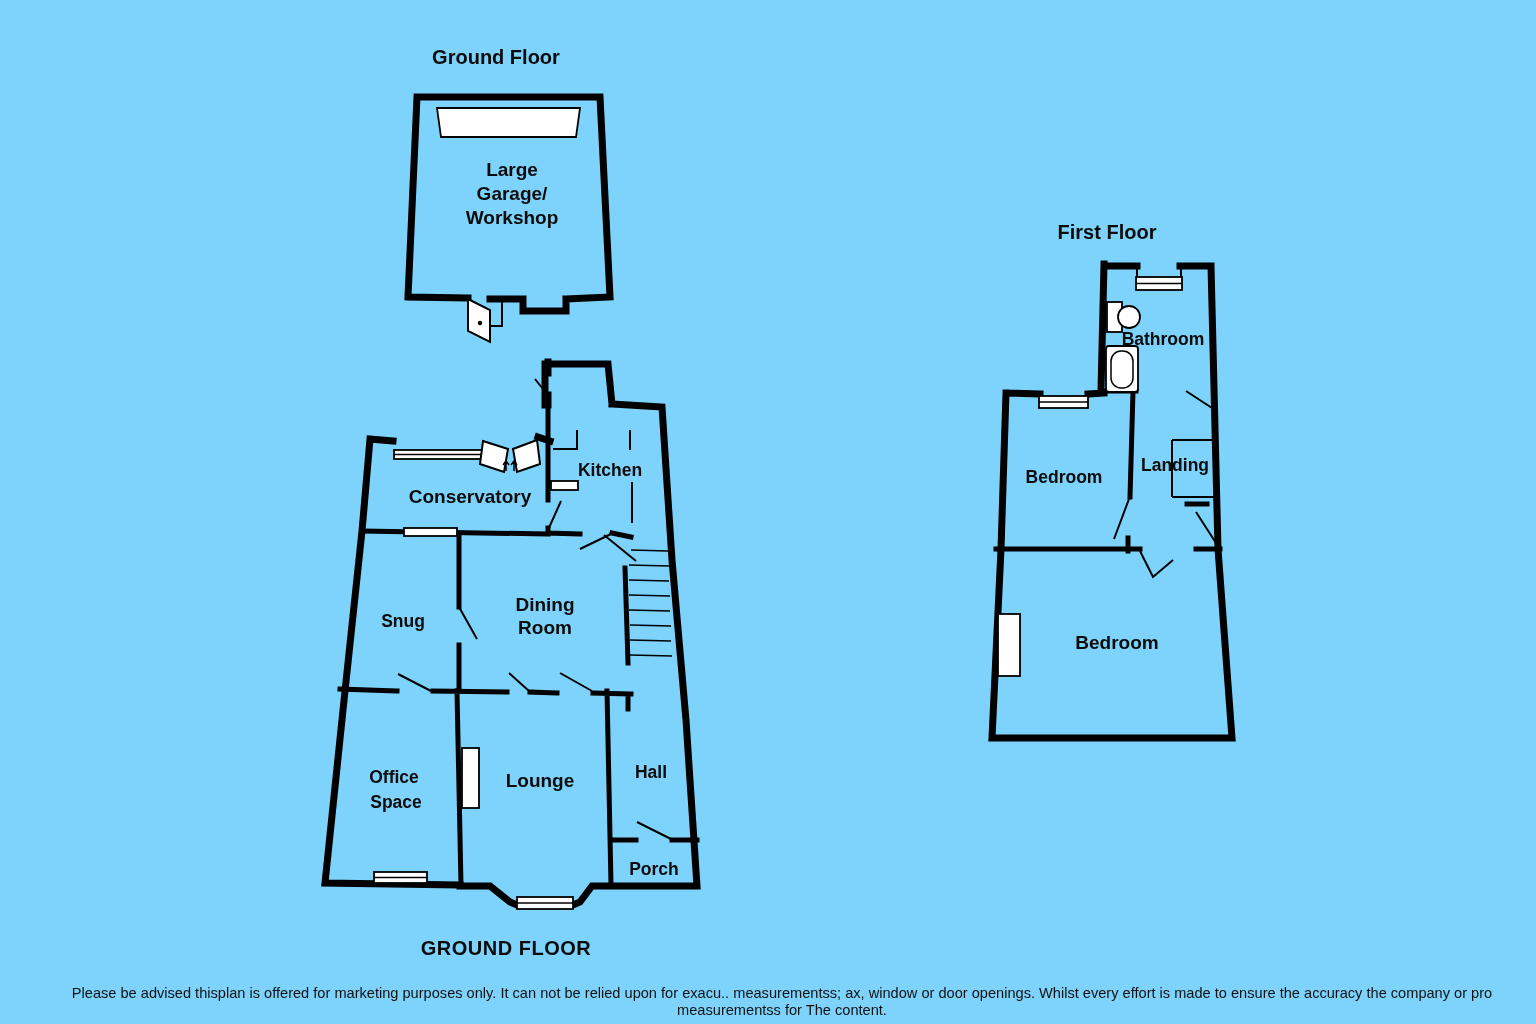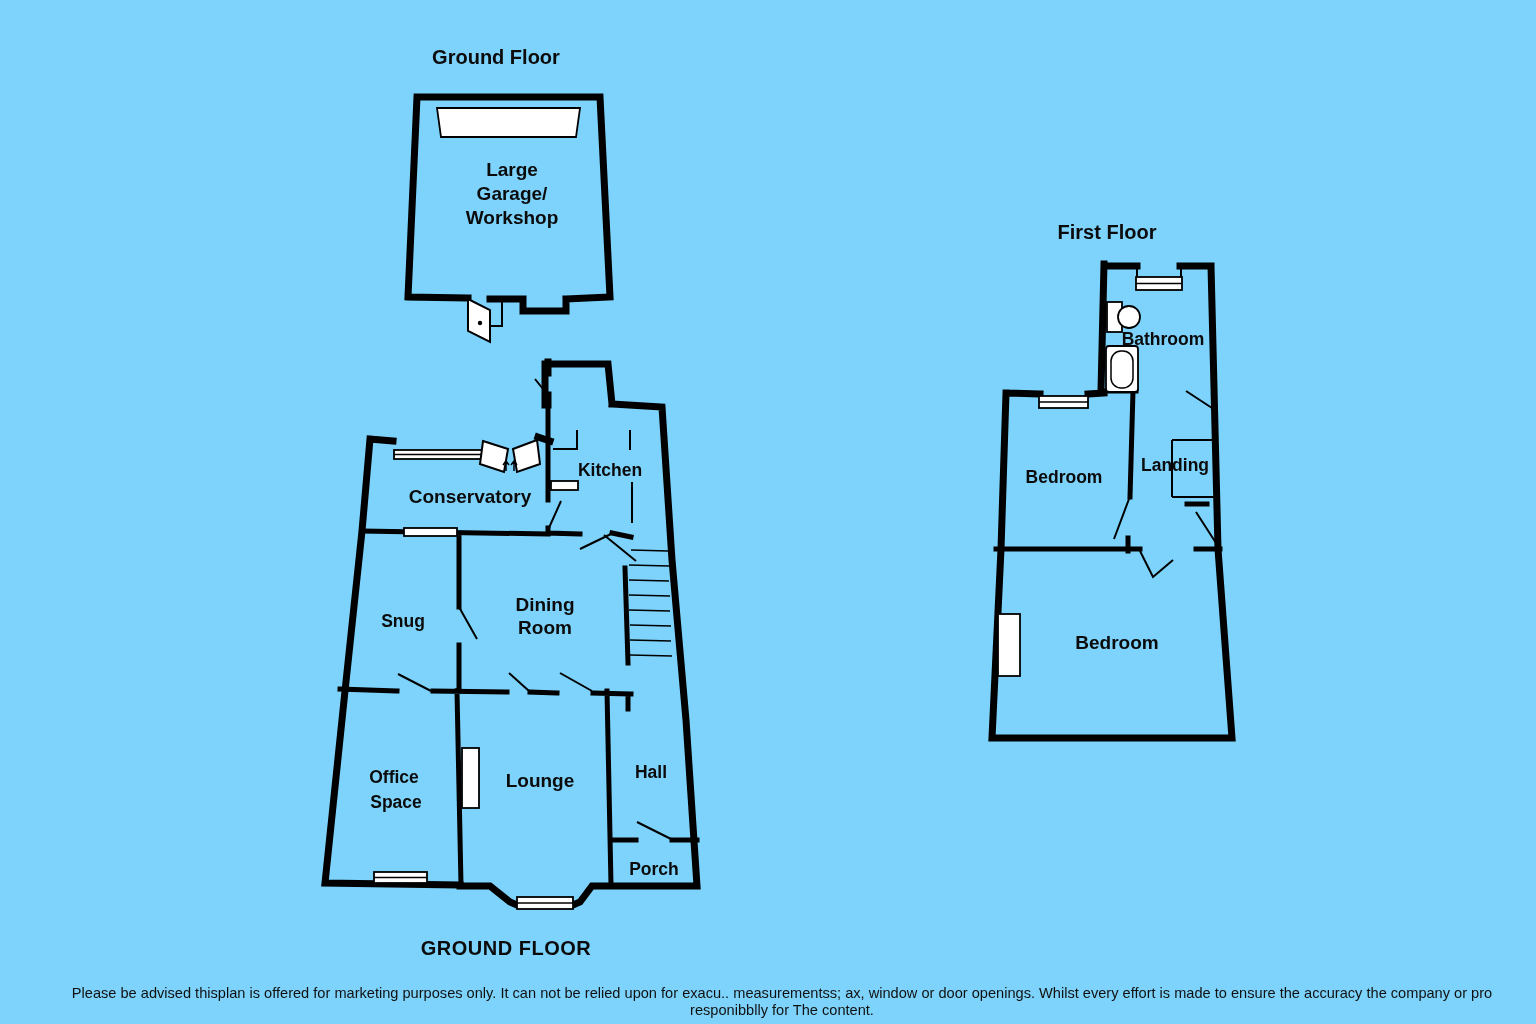--- a/index.html
+++ b/index.html
@@ -149,15 +149,15 @@
       <text class="room-lg" x="540" y="787">Lounge</text>
       <text class="room" x="651" y="778">Hall</text>
       <text class="room" x="654" y="875">Porch</text>
 
       <text class="caption" x="506" y="955">GROUND FLOOR</text>
     </g>
   </svg>
 
   <div id="disclaimer">
     <span class="ln">Please be advised thisplan is offered for marketing purposes only. It can not be relied upon for exacu.. measurementss; ax, window or door openings. Whilst every effort is made to ensure the accuracy the company or pro</span>
-    <span class="ln">responibblly for The content.</span>
+    <span class="ln">measurementss for The content.</span>
   </div>
 </div>
 
 </body></html>

